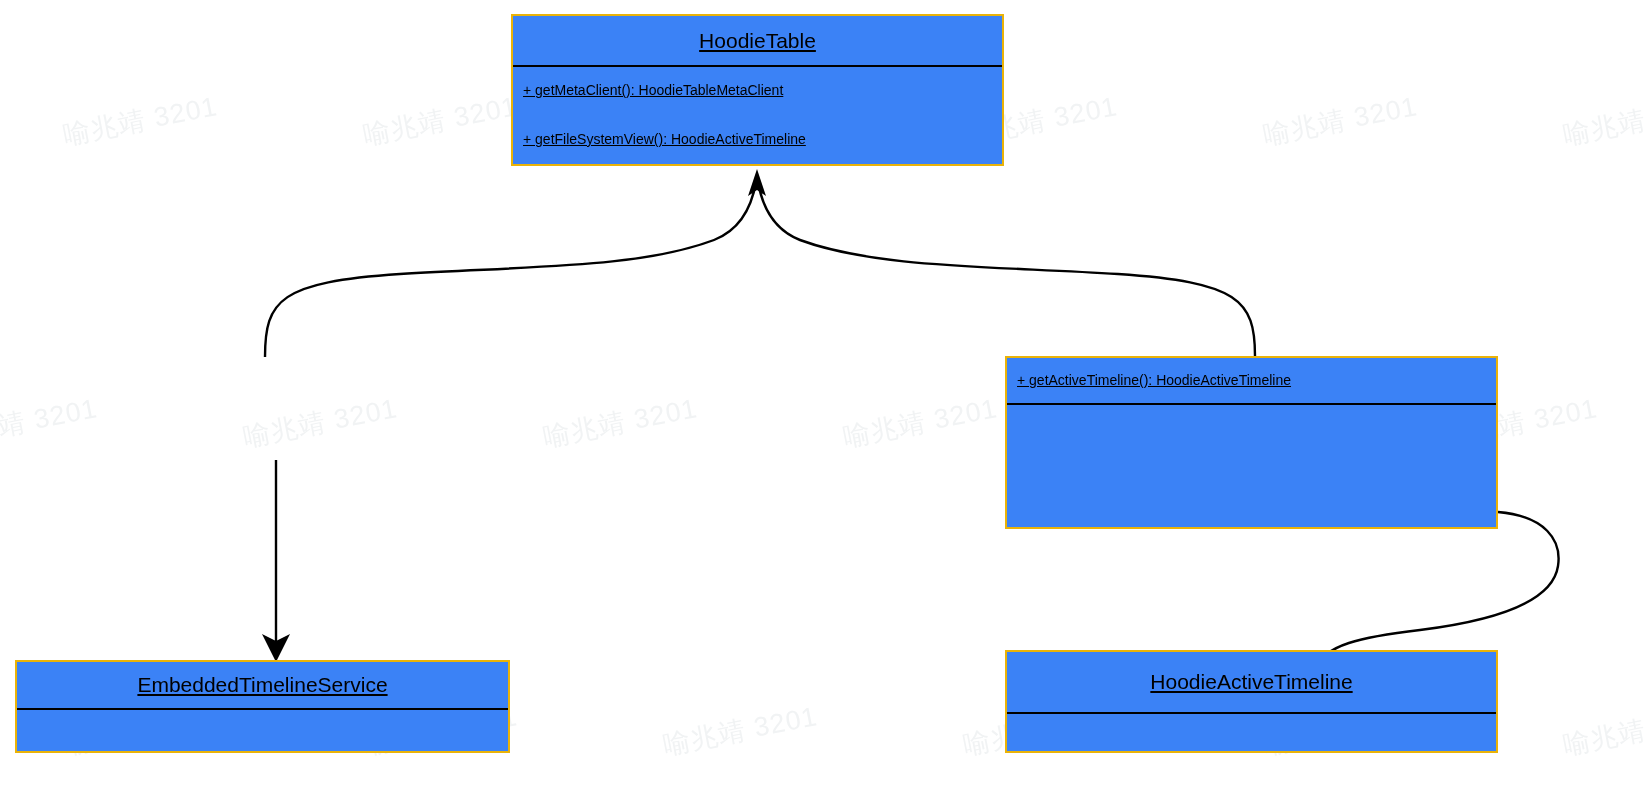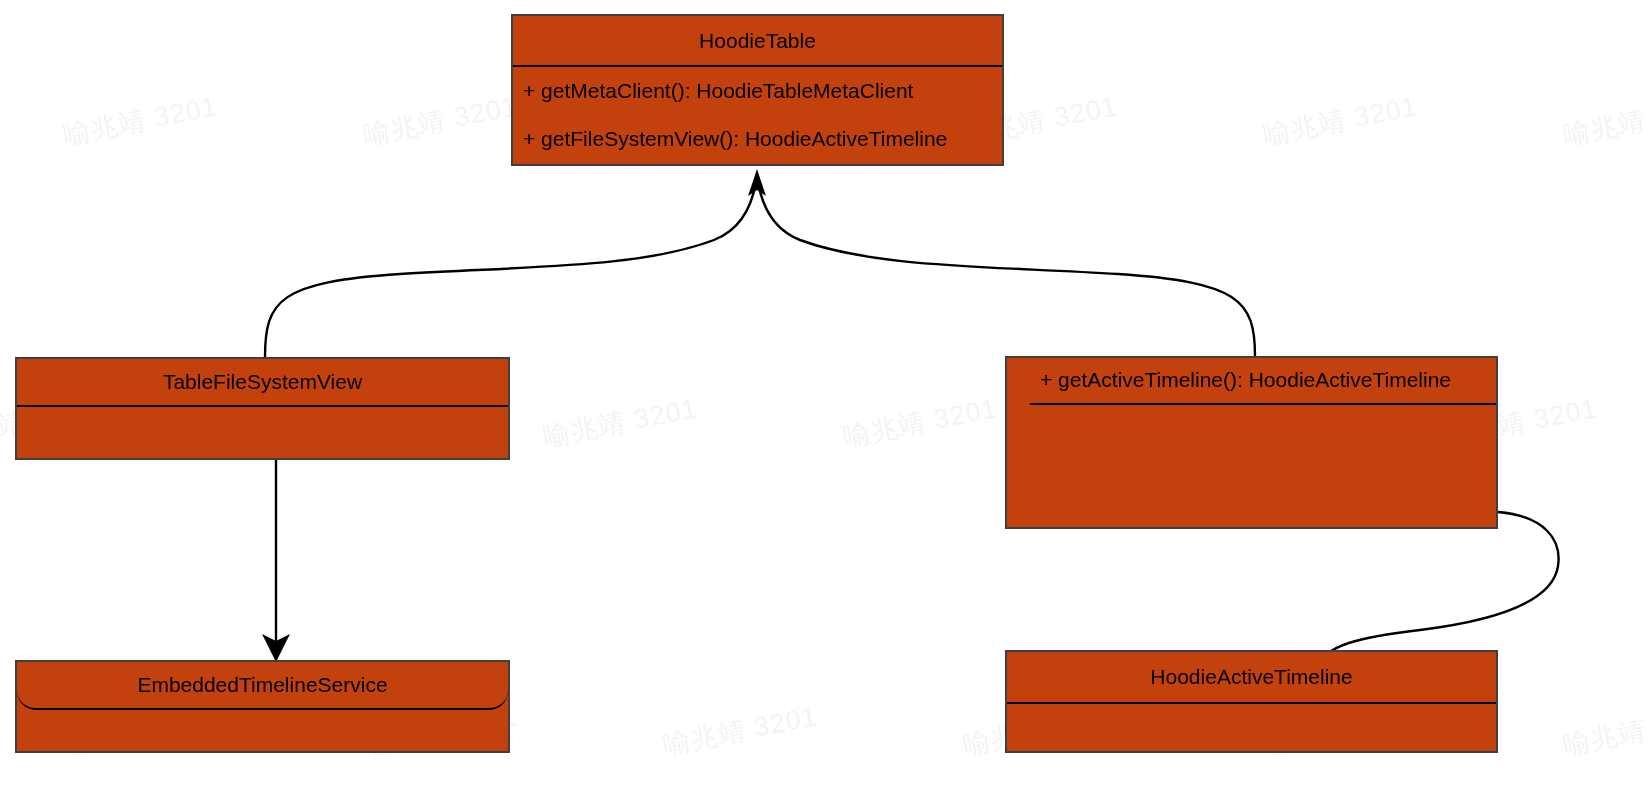--- a/index.html
+++ b/index.html
@@ -36,47 +36,47 @@
     white-space: nowrap;
     transform: rotate(-11deg);
     transform-origin: left top;
     letter-spacing: 1px;
   }
 
   
   .uml-class {
     position: absolute;
     box-sizing: border-box;
-    border: 2px solid #404040;
-    background: #c2410c;
+    border: 2px solid #eab308;
+    background: #3b82f6;
     z-index: 3;
+    text-decoration: underline;
   }
   .uml-name {
     box-sizing: border-box;
     text-align: center;
     font-size: 21px;
     line-height: 1.2;
     display: flex;
     align-items: center;
     justify-content: center;
     border-bottom: 2px solid #000000;
     background: transparent;
   }
   .uml-section {
     box-sizing: border-box;
-    font-size: 21px;
+    font-size: 14px;
     line-height: 1.25;
     padding: 16px 10px;
     display: flex;
     align-items: center;
     background: transparent;
   }
   .uml-section.divided {
     border-bottom: 2px solid #000000;
-    margin-left: 23px;
   }
   .uml-section.empty {
     background: transparent;
   }
   .uml-section.wrap {
     display: block;
     padding-top: 7px;
   }
 
   
@@ -88,25 +88,25 @@
   #box-table-fs-view    { left: 15px;  top: 357px; width: 495px; height: 103px; }
   #box-table-fs-view .uml-name { height: 48px; }
   #box-table-fs-view .uml-section { height: 51px; }
 
   #box-meta-client      { left: 1005px; top: 356px; width: 493px; height: 173px; }
   #box-meta-client .uml-name { height: 47px; }
   #box-meta-client .m1  { height: 47px; }
   #box-meta-client .m2  { height: 75px; }
 
   #box-embedded-service { left: 15px;  top: 660px; width: 495px; height: 93px; }
-  #box-embedded-service .uml-name { height: 48px; border-radius: 19px; }
+  #box-embedded-service .uml-name { height: 48px; }
   #box-embedded-service .uml-section { height: 41px; }
 
   #box-active-timeline  { left: 1005px; top: 650px; width: 493px; height: 103px; }
-  #box-active-timeline .uml-name { height: 52px; text-align: center; }
+  #box-active-timeline .uml-name { height: 62px; text-align: center; }
   #box-active-timeline .uml-section { height: 51px; }
 
   
   #edges {
     position: absolute;
     left: 0; top: 0;
     width: 1650px;
     height: 812px;
     z-index: 2;
     pointer-events: none;
@@ -155,24 +155,20 @@
     <path d="M 1498 512 C 1545 516 1562 540 1558 566 C 1553 600 1500 620 1420 630 C 1360 637 1325 645 1316 668"></path>
     <polygon class="head" points="1316,688 1302,659 1316,667 1330,659"></polygon>
   </svg>
 
   <div class="uml-class" id="box-hoodie-table">
     <div class="uml-name">HoodieTable</div>
     <div class="uml-section m1">+ getMetaClient(): HoodieTableMetaClient</div>
     <div class="uml-section m2">+ getFileSystemView(): HoodieActiveTimeline</div>
   </div>
 
-  <div class="uml-class" id="box-table-fs-view">
-    <div class="uml-name">TableFileSystemView</div>
-    <div class="uml-section empty"></div>
-  </div>
 
   <div class="uml-class" id="box-meta-client">
     <div class="uml-section m1 divided">+ getActiveTimeline(): HoodieActiveTimeline</div>
   </div>
 
   <div class="uml-class" id="box-embedded-service">
     <div class="uml-name">EmbeddedTimelineService</div>
     <div class="uml-section empty"></div>
   </div>
 

